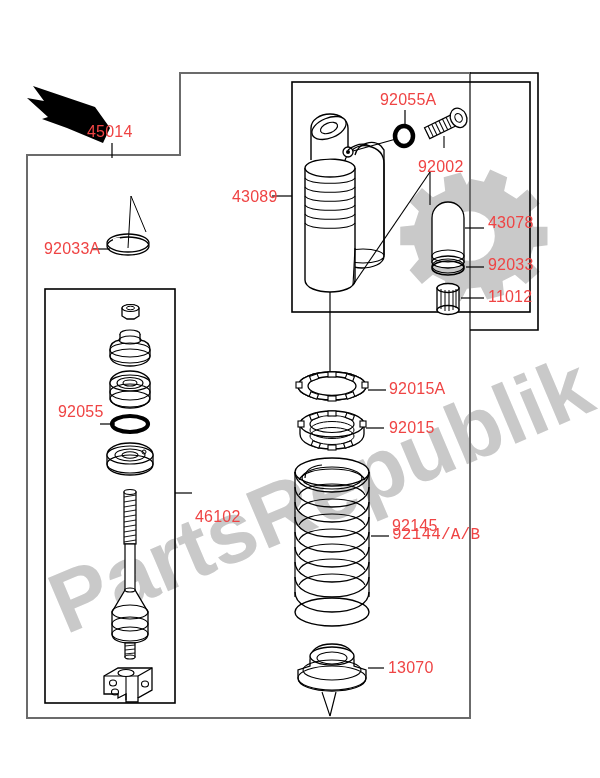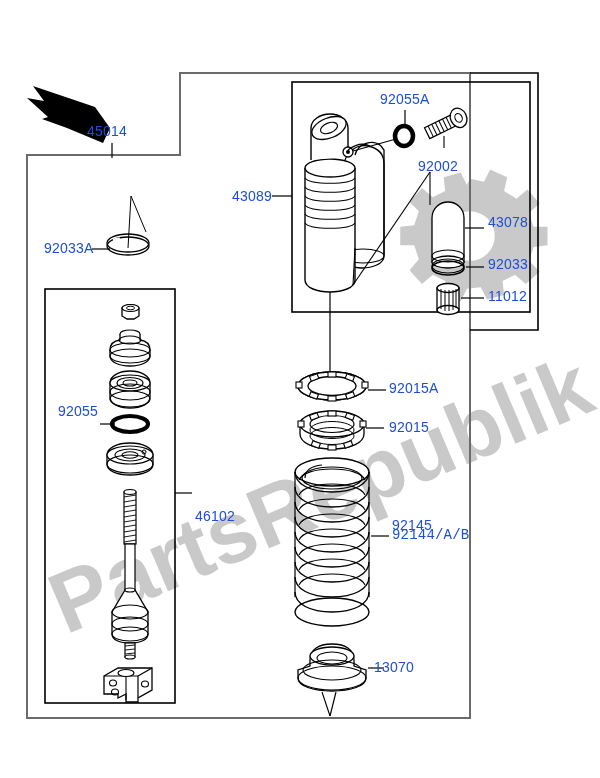--- a/index.html
+++ b/index.html
@@ -7,22 +7,22 @@
   body{
     width:600px;height:778px;position:relative;overflow:hidden;
     font-family:"Liberation Sans","DejaVu Sans",sans-serif;
     background:#ffffff;
   }
   #stage{position:absolute;left:0;top:0;width:600px;height:778px;}
   #svgroot{position:absolute;left:0;top:0;width:600px;height:778px;}
   .lbl{
     position:absolute;
     font-family:"Liberation Sans","DejaVu Sans",sans-serif;
-    font-size:14px;
-    color:#1d4ed8;
+    font-size:16px;
+    color:#ef4444;
     white-space:nowrap;
     letter-spacing:0.2px;
     line-height:15px;
   }
   .lbl.two{line-height:19px;}
 </style>
 </head>
 <body>
 
 <div id="stage">
@@ -368,15 +368,15 @@
 <div class="lbl" style="left:195px; top:485px;margin-top:24px;">46102</div>
 
 <div class="lbl" style="left:389px; top:381px;">92015A</div>
 
 <div class="lbl" style="left:389px; top:420px;">92015</div>
 
 <div class="lbl two" style="left:392px; top:526px;font-family:Liberation Mono, monospace;">92144/A/B</div>
 
 <div class="lbl two" style="left:392px; top:516px;">92145</div>
 
-<div class="lbl" style="left:374px; top:660px;text-align:right;">13070</div>
+<div class="lbl" style="left:388px; top:660px;text-align:right;">13070</div>
 
 </div>
 
 </body></html>

